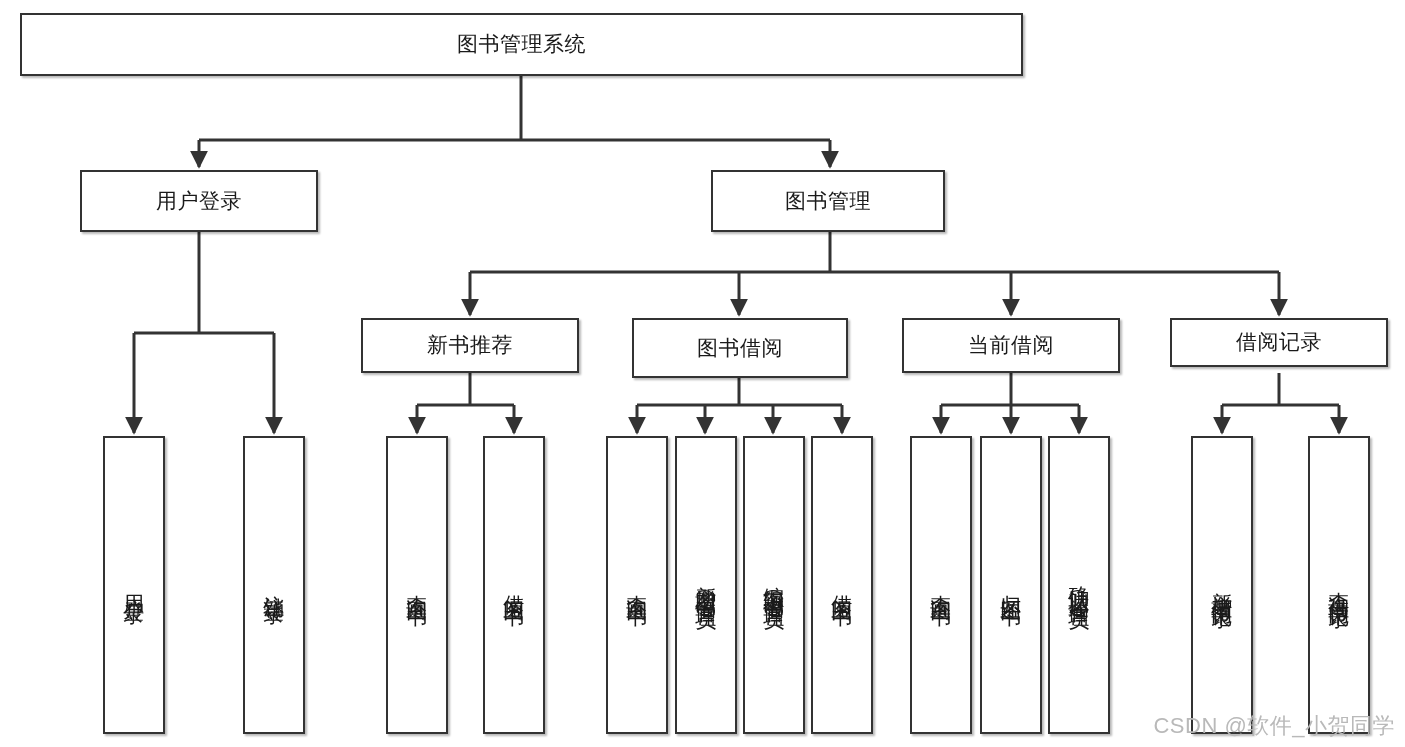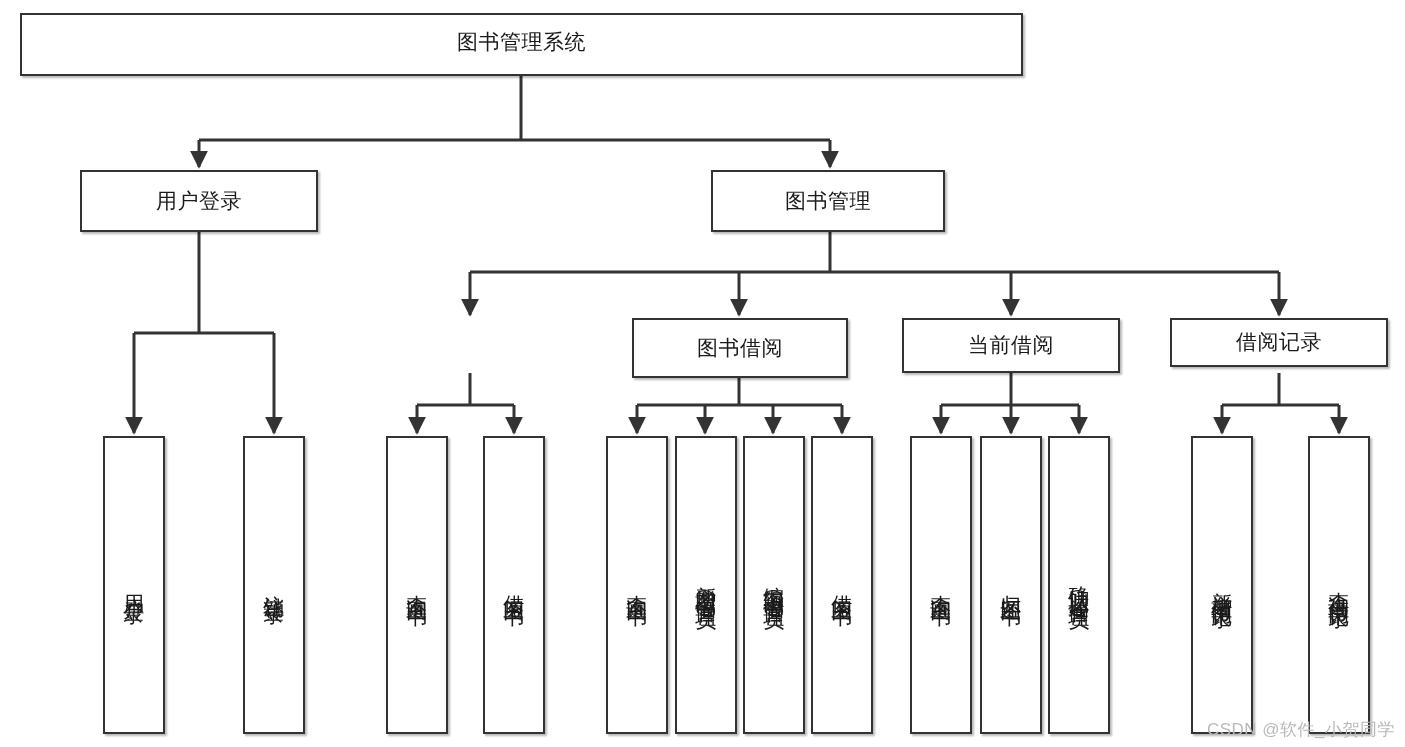--- a/index.html
+++ b/index.html
@@ -58,21 +58,21 @@
     text-orientation: upright;
     font-size: 21px;
     line-height: 1.02;
     letter-spacing: 3.5px;
     max-height: 100%;
   }
   #watermark {
     position: absolute;
     right: 10px;
     bottom: 6px;
-    font-size: 17px;
+    font-size: 22px;
     color: #b9b9b9;
     white-space: nowrap;
     letter-spacing: 0.5px;
   }
 </style>
 </head>
 <body>
 
 <div id="canvas">
 
@@ -121,31 +121,34 @@
       <path d="M 1011 405 L 1011 433" marker-end="url(#arrow)"></path>
       <path d="M 1079 405 L 1079 433" marker-end="url(#arrow)"></path>
 
       <path d="M 1279 373 L 1279 405"></path>
       <path d="M 1222 405 L 1339 405"></path>
       <path d="M 1222 405 L 1222 433" marker-end="url(#arrow)"></path>
       <path d="M 1339 405 L 1339 433" marker-end="url(#arrow)"></path>
     </g>
   </svg>
 
-  <div class="node h" style="left:20px; top:13px; width:1003px; height:63px;font-family:Liberation Mono, monospace;">
+  <div class="node h" style="left:20px; top:13px; width:1003px; height:63px;">
     <span class="label">图书管理系统</span>
   </div>
 
   <div class="node h" style="left:80px; top:170px; width:238px; height:62px;">
     <span class="label">用户登录</span>
   </div>
   <div class="node h" style="left:711px; top:170px; width:234px; height:62px;">
     <span class="label">图书管理</span>
   </div>
 
+  <div class="node h" style="left:361px; top:318px; width:218px; height:55px;">
+    <span class="label">新书推荐</span>
+  </div>
   <div class="node h" style="left:632px; top:318px; width:216px; height:60px;">
     <span class="label">图书借阅</span>
   </div>
   <div class="node h" style="left:902px; top:318px; width:218px; height:55px;">
     <span class="label">当前借阅</span>
   </div>
   <div class="node h" style="left:1170px; top:318px; width:218px; height:49px;">
     <span class="label">借阅记录</span>
   </div>
 

